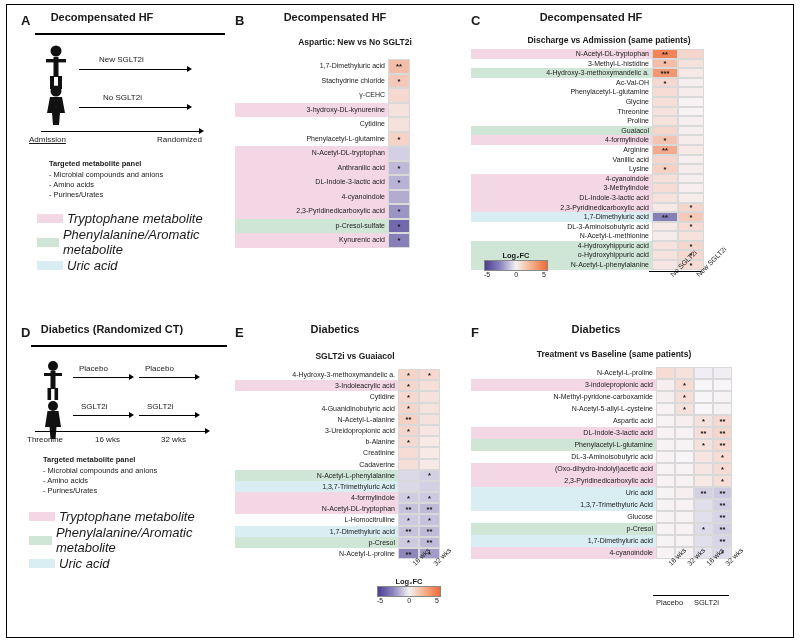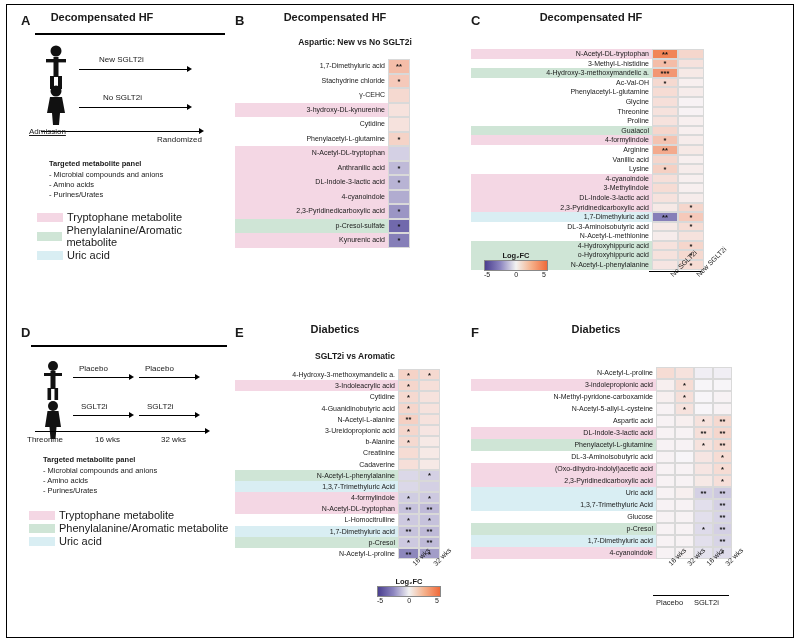--- a/index.html
+++ b/index.html
@@ -47,21 +47,21 @@
     position: absolute;
     width: 0; height: 0;
     border-top: 3px solid transparent;
     border-bottom: 3px solid transparent;
     border-left: 5px solid #000;
   }
   .legend-row { display: flex; align-items: center; margin-bottom: 1px; }
   .legend-swatch {
     width: 26px; height: 9px; margin-right: 4px; display: inline-block;
   }
-  .legend-label { font-size: 11px; }
+  .legend-label { font-size: 13px; font-style: italic; }
   .bullet-list { font-size: 7.5px; line-height: 10.5px; }
   .bullet-title { font-size: 7.5px; font-weight: bold; }
 
   
   .hm {
     position: absolute;
     font-size: 7px;
   }
   .hm-row {
     display: flex;
@@ -147,21 +147,21 @@
     <div class="arrow-line" style="left:62px; top:58px; width:110px;"></div>
     <div class="arrow-head" style="left:170px; top:55px;"></div>
     <div class="schema-text" style="position:absolute; left:82px; top:44px;">New SGLT2i</div>
 
     <div class="arrow-line" style="left:62px; top:96px; width:110px;"></div>
     <div class="arrow-head" style="left:170px; top:93px;"></div>
     <div class="schema-text" style="position:absolute; left:86px; top:82px;">No SGLT2i</div>
 
     <div class="arrow-line" style="left:24px; top:120px; width:160px;"></div>
     <div class="arrow-head" style="left:182px; top:117px;"></div>
-    <div class="schema-text" style="position:absolute; left:12px; top:116px;text-decoration:underline;">Admission</div>
+    <div class="schema-text" style="position:absolute; left:12px; top:124px;text-decoration:underline;">Admission</div>
     <div class="schema-text" style="position:absolute; left:140px; top:124px;">Randomized</div>
 
     <div class="bullet-title" style="position:absolute; left:32px; top:148px;">Targeted metabolite panel</div>
     <div class="bullet-list" style="position:absolute; left:32px; top:159px;">- Microbial compounds and anions</div>
     <div class="bullet-list" style="position:absolute; left:32px; top:169px;">- Amino acids</div>
     <div class="bullet-list" style="position:absolute; left:32px; top:179px;">- Purines/Urates</div>
 
     <div style="position:absolute; left:20px; top:200px;">
       <div class="legend-row">
         <span class="legend-swatch" style="background:#f4d7e4;"></span>
@@ -276,20 +276,21 @@
               <span class="hm-star">*</span>
             </div>
           </div>
         </div>
       </div>
   </div>
 
   <div class="panel" style="left:464px; top:6px; width:320px; height:300px;">
     <div class="panel-letter" style="left:0px; top:2px;">C</div>
     <div class="panel-title" style="left:16px; top:3px; width:240px;">Decompensated HF</div>
+    <div class="panel-sub" style="left:8px; top:24px; width:260px; position:absolute;">Discharge vs Admission (same patients)</div>
     <div class="hm" id="hm-C" style="left:0px; top:38px;">
         <div class="hm-row" style="height: 9.6px;">
           <div class="hm-label" style="width: 178px; line-height: 9.6px; background: rgb(244, 215, 228);">N-Acetyl-DL-tryptophan</div>
           <div class="hm-cells">
             <div class="hm-cell" style="width: 26px; background: rgb(241, 133, 88);">
               <span class="hm-star">**</span>
             </div>
             <div class="hm-cell" style="width: 26px; background: rgb(245, 214, 204);"></div>
           </div>
         </div>
@@ -484,20 +485,21 @@
     <div class="cbar"></div>
     <div class="cbar-ticks">
       <span>-5</span>
       <span>0</span>
       <span>5</span>
     </div>
   </div>
 
   <div class="panel" style="left:10px; top:318px; width:215px; height:300px;">
     <div class="panel-letter" style="left:4px; top:2px;">D</div>
+    <div class="panel-title" style="left:18px; top:3px; width:190px;">Diabetics (Randomized CT)</div>
     <div style="position:absolute; left:14px; top:22px; width:196px; height:2px; background:#000;"></div>
 
     <svg width="24" height="42" style="position:absolute; left:24px; top:36px;">
       <circle cx="12" cy="7" r="5" fill="#111"></circle>
       <rect x="9.5" y="12" width="5" height="18" fill="#111"></rect>
       <rect x="3" y="14" width="18" height="3" fill="#111"></rect>
       <rect x="6.5" y="29" width="3.6" height="12" fill="#111"></rect>
       <rect x="13.5" y="29" width="3.6" height="12" fill="#111"></rect>
     </svg>
     <svg width="24" height="42" style="position:absolute; left:24px; top:76px;">
@@ -544,21 +546,21 @@
       <div class="legend-row">
         <span class="legend-swatch" style="background:#d9eef3;"></span>
         <span class="legend-label">Uric acid</span>
       </div>
     </div>
   </div>
 
   <div class="panel" style="left:228px; top:318px; width:230px; height:300px;">
     <div class="panel-letter" style="left:0px; top:2px;">E</div>
     <div class="panel-title" style="left:20px; top:3px; width:200px;">Diabetics</div>
-    <div class="panel-sub" style="left:20px; top:28px; width:200px; position:absolute;">SGLT2i vs Aromatic</div>
+    <div class="panel-sub" style="left:20px; top:28px; width:200px; position:absolute;">SGLT2i vs Guaiacol</div>
     <div class="hm" id="hm-E" style="left:0px; top:46px;">
         <div class="hm-row" style="height: 11.2px;">
           <div class="hm-label" style="width: 160px; line-height: 11.2px; background: transparent;">4-Hydroxy-3-methoxymandelic a.</div>
           <div class="hm-cells">
             <div class="hm-cell" style="width: 21px; background: rgb(245, 211, 199);">
               <span class="hm-star">*</span>
             </div>
             <div class="hm-cell" style="width: 21px; background: rgb(245, 217, 208);">
               <span class="hm-star">*</span>
             </div>
@@ -725,20 +727,21 @@
     <div class="cbar-ticks">
       <span>-5</span>
       <span>0</span>
       <span>5</span>
     </div>
   </div>
 
   <div class="panel" style="left:464px; top:318px; width:320px; height:300px;">
     <div class="panel-letter" style="left:0px; top:2px;">F</div>
     <div class="panel-title" style="left:16px; top:3px; width:250px;">Diabetics</div>
+    <div class="panel-sub" style="left:8px; top:26px; width:270px; position:absolute;">Treatment vs Baseline (same patients)</div>
     <div class="hm" id="hm-F" style="left:0px; top:44px;">
         <div class="hm-row" style="height: 12px;">
           <div class="hm-label" style="width: 182px; line-height: 12px; background: transparent;">N-Acetyl-L-proline</div>
           <div class="hm-cells">
             <div class="hm-cell" style="width: 19px; background: rgb(246, 220, 212);"></div>
             <div class="hm-cell" style="width: 19px; background: rgb(246, 226, 221);"></div>
             <div class="hm-cell" style="width: 19px; background: rgb(240, 238, 244);"></div>
             <div class="hm-cell" style="width: 19px; background: rgb(240, 238, 244);"></div>
           </div>
         </div>

